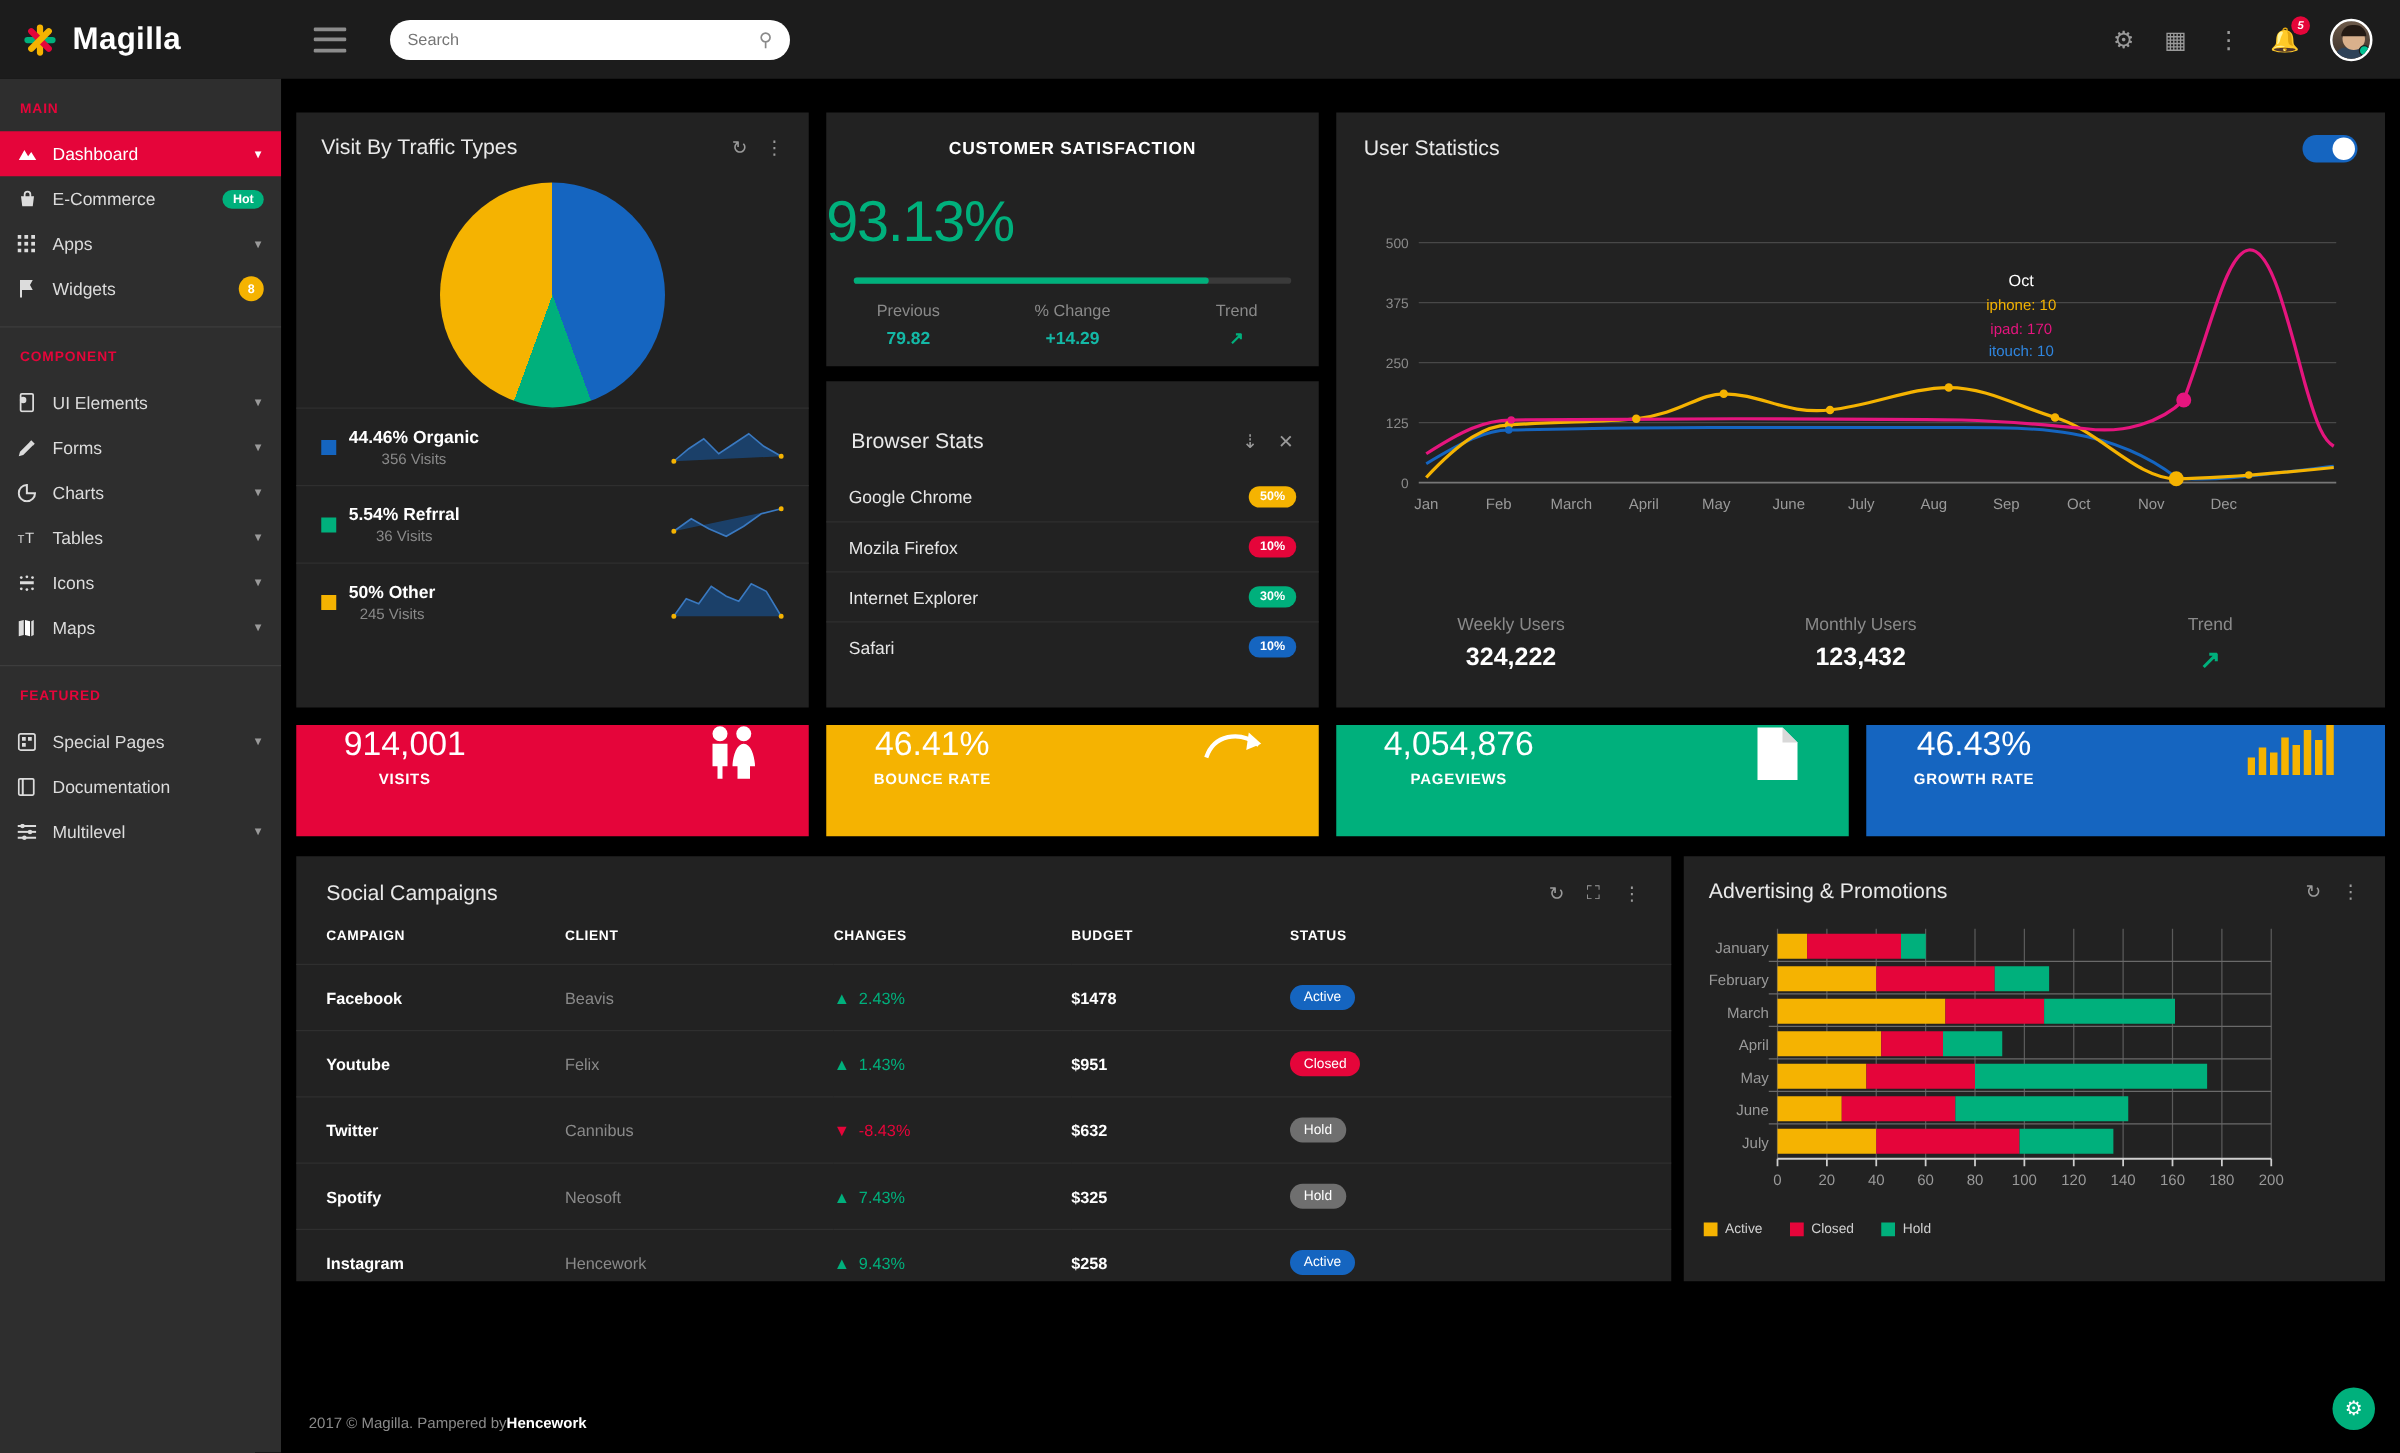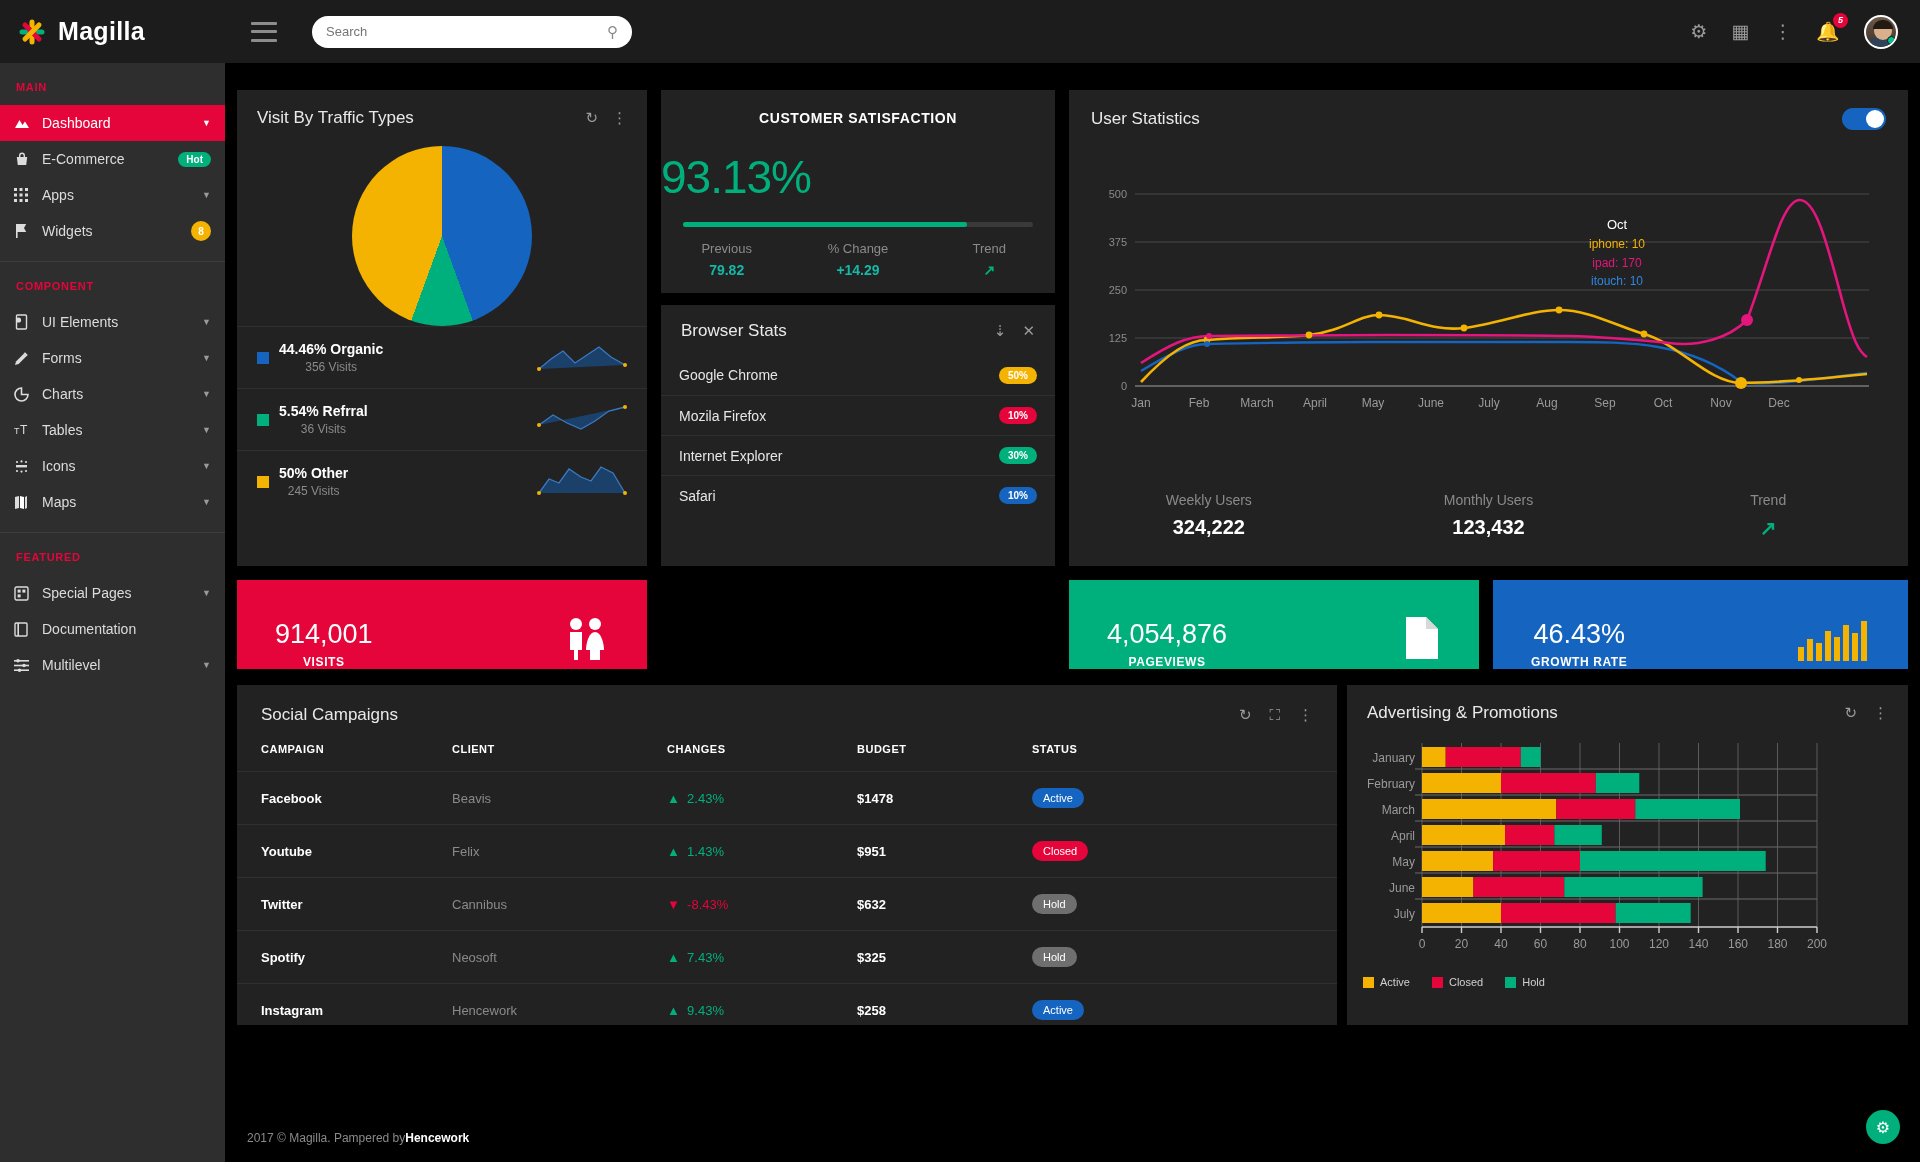--- a/index.html
+++ b/index.html
@@ -84,42 +84,42 @@
     margin-top:24px; letter-spacing:-1px; }
   .sat-bar { height:5px; background:#3a3a3a; margin:18px 22px 0 22px; border-radius:3px; }
   .sat-bar i { display:block; height:5px; width:81%; background:#00b07c; border-radius:3px; }
   .sat-foot { display:flex; margin-top:14px; }
   .sat-foot > div { flex:1; text-align:center; }
   .sf-lbl { color:#8a8a8a; font-size:13px; }
   .sf-val { color:#14b8a6; font-size:14px; font-weight:700; margin-top:6px; }
 
   
   .c-brw { position:absolute; left:436px; top:242px; width:394px; height:261px; }
-  .brw-hd { display:flex; align-items:center; padding:16px 20px 0 20px; }
+  .brw-hd { display:flex; align-items:center; padding:16px 20px 0 20px;margin-top:22px; }
   .brw-hd .sp { margin-left:auto; display:flex; gap:16px; }
   .brw-row { height:40px; border-top:1px solid #2f2f2f; display:flex; align-items:center;
     padding:0 18px; color:#e6e6e6; font-size:14px; }
   .brw-row:first-of-type { border-top:0; }
   .bpill { margin-left:auto; font-size:10px; font-weight:700; color:#fff;
     border-radius:10px; padding:3px 9px; }
 
   
   .c-user { position:absolute; left:844px; top:27px; width:839px; height:476px; }
   .user-hd { display:flex; align-items:center; padding:18px 22px 0 22px; }
   .toggle { margin-left:auto; width:44px; height:22px; border-radius:11px; background:#1565c0;
     position:relative; cursor:pointer; }
   .toggle i { position:absolute; right:2px; top:2px; width:18px; height:18px;
     border-radius:50%; background:#fff; }
   .user-foot { display:flex; position:absolute; bottom:26px; left:0; width:100%; }
   .user-foot > div { flex:1; text-align:center; }
   .uf-lbl { color:#8a8a8a; font-size:14px; }
   .uf-val { color:#fff; font-size:20px; font-weight:700; margin-top:8px; }
 
   
-  .tile { position:absolute; top:517px; height:89px; display:flex; align-items:flex-end;
+  .tile { position:absolute; top:517px; height:89px; display:flex; align-items:flex-start;
     justify-content:space-between; padding:0 38px; }
   .tile .num { color:#fff; font-size:27px; font-weight:400; text-align:center; }
   .tile .lbl { color:#fff; font-size:12px; font-weight:700; letter-spacing:.6px;
     text-align:center; margin-top:5px; }
   .tile .gl { font-size:34px; color:#fff; }
 
   
   .c-social { position:absolute; left:12px; top:622px; width:1100px; height:340px; }
   .soc-hd { display:flex; align-items:center; padding:20px 24px 0 24px; }
   .soc-hd .sp { margin-left:auto; display:flex; gap:18px; }
@@ -558,20 +558,32 @@
     <span>
       <span class="num" style="display:block">914,001</span>
       <span class="lbl" style="display:block">VISITS</span>
     </span>
     <span class="gl">
       <svg width="48" height="44" viewBox="0 0 48 44" fill="#fff">
         <circle cx="15" cy="7" r="6"></circle>
           <path d="M9 15h12v18h-4v10h-4V33H9V15z"></path>
         <circle cx="34" cy="7" r="6"></circle>
           <path d="M34 15c6 0 9 11 9 18h-4v10h-10V33h-4c0-7 3-18 9-18z"></path>
+      </svg>
+    </span>
+  </div>
+  <div class="tile" style="left:436px;width:394px;background:#f5b301">
+    <span>
+      <span class="num" style="display:block">46.41%</span>
+      <span class="lbl" style="display:block">BOUNCE RATE</span>
+    </span>
+    <span class="gl">
+      <svg width="56" height="36" viewBox="0 0 56 36" fill="none" stroke="#fff" stroke-width="3.4">
+        <path d="M4 26C10 8 30 4 46 16"></path>
+          <path d="M38 6l10 9-12 5" fill="#fff" stroke="none"></path>
       </svg>
     </span>
   </div>
   <div class="tile" style="left:844px;width:410px;background:#00b07c">
     <span>
       <span class="num" style="display:block">4,054,876</span>
       <span class="lbl" style="display:block">PAGEVIEWS</span>
     </span>
     <span class="gl">
       <svg width="38" height="46" viewBox="0 0 38 46">

